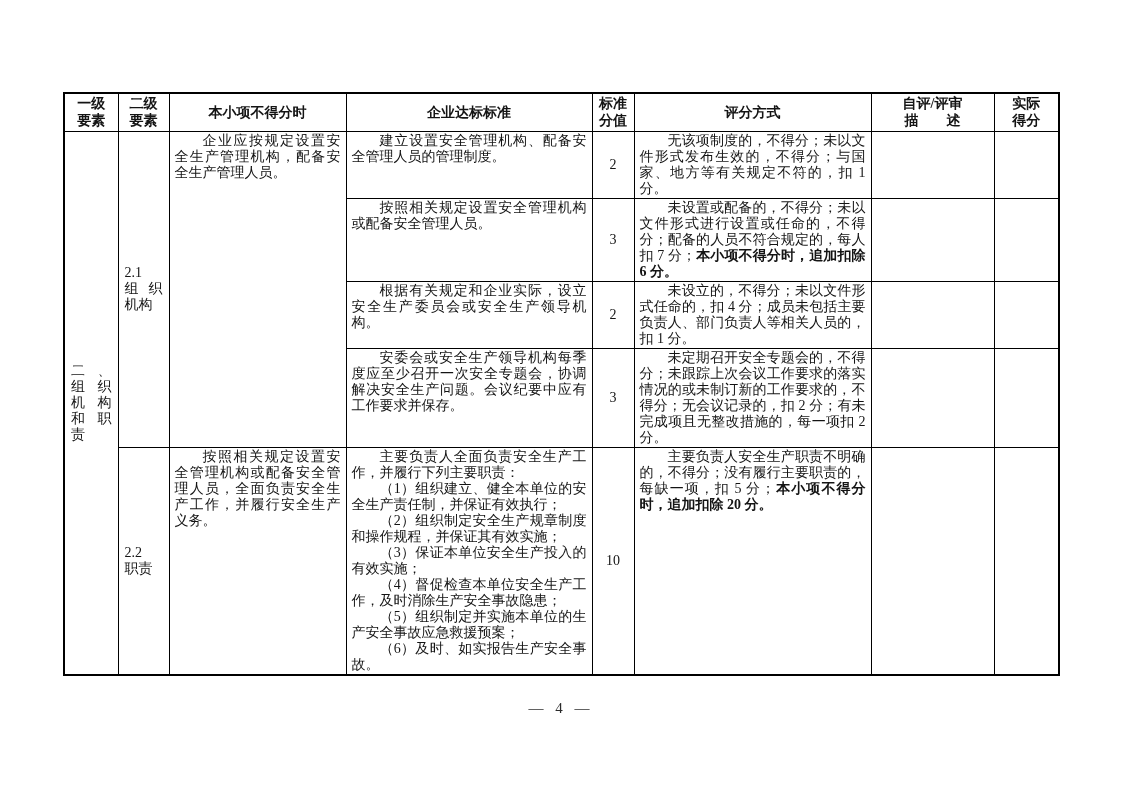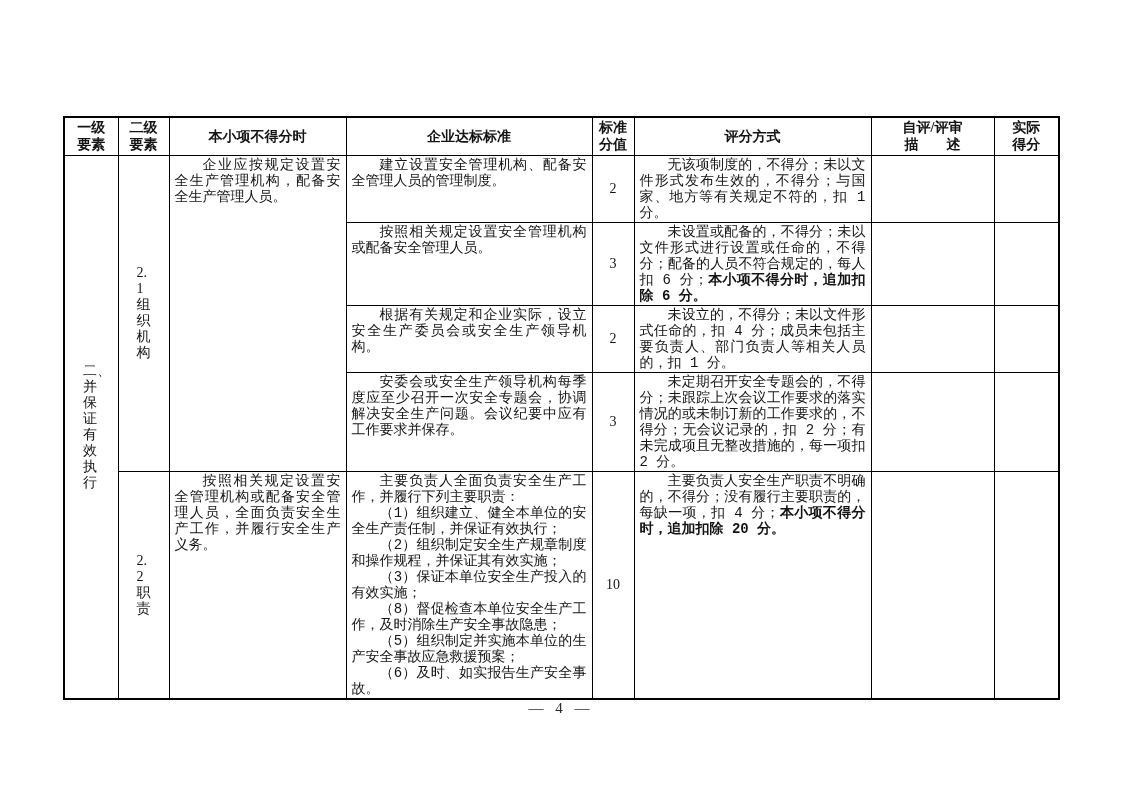--- a/index.html
+++ b/index.html
@@ -16,21 +16,21 @@
   .sheet {
     position: relative;
     width: 1122px;
     height: 793px;
     background: #ffffff;
     overflow: hidden;
   }
   table.doc-table {
     position: absolute;
     left: 63px;
-    top: 116px;
+    top: 92px;
     width: 995px;
     border-collapse: collapse;
     table-layout: fixed;
     border: 2px solid #000;
   }
   .doc-table th, .doc-table td {
     border: 1px solid #000;
     padding: 1px 5px;
     font-size: 14px;
     line-height: 16px;
@@ -52,28 +52,28 @@
   tr.h-r2 { height: 80px; }
   tr.h-r3 { height: 67px; }
   tr.h-r4 { height: 96px; margin-top: 35px; }
   tr.h-r5 { height: 224px; }
 
   td.v-center-just {
     vertical-align: middle;
     text-align: justify;
     text-justify: inter-character;
     white-space: pre-line;
-    padding: 2px 18px;
+    padding: 2px 6px;
   }
   td.score-cell {
     vertical-align: middle;
     text-align: center;
     padding: 1px 2px;
   }
-  td.text-cell { text-align: justify; text-justify: inter-character; font-family: Liberation Mono, monospace; }
+  td.text-cell { text-align: justify; text-justify: inter-character; }
   .para { margin: 0; text-indent: 2em; text-align: justify; text-justify: inter-character; }
   .b { font-weight: bold; }
   .footer {
     position: absolute;
     left: 0;
     top: 700px;
     width: 1122px;
     text-align: center;
     font-size: 15px;
     letter-spacing: 4px;
@@ -108,21 +108,21 @@
       <th class="hdr">标准
 分值</th>
       <th class="hdr">评分方式</th>
       <th class="hdr">自评/评审
 描　　述</th>
       <th class="hdr">实际
 得分</th>
     </tr>
 
     <tr class="h-r1">
-      <td class="v-center-just" rowspan="5">二、并保证有效执行</td>
+      <td class="v-center-just" rowspan="5">二、组织机构和职责</td>
       <td class="v-center-just" rowspan="4">2.1
 组织机构</td>
       <td class="text-cell" rowspan="4">
         <p class="para">企业应按规定设置安全生产管理机构，配备安全生产管理人员。</p>
       </td>
       <td class="text-cell">
         <p class="para">建立设置安全管理机构、配备安全管理人员的管理制度。</p>
       </td>
       <td class="score-cell">2</td>
       <td class="text-cell">
@@ -131,21 +131,21 @@
       <td></td>
       <td></td>
     </tr>
 
     <tr class="h-r2">
       <td class="text-cell">
         <p class="para">按照相关规定设置安全管理机构或配备安全管理人员。</p>
       </td>
       <td class="score-cell">3</td>
       <td class="text-cell">
-        <p class="para"><span>未设置或配备的，不得分；未以文件形式进行设置或任命的，不得分；配备的人员不符合规定的，每人扣 6 分；</span><span class="b">本小项不得分时，追加扣除 6 分。</span></p>
+        <p class="para"><span>未设置或配备的，不得分；未以文件形式进行设置或任命的，不得分；配备的人员不符合规定的，每人扣 7 分；</span><span class="b">本小项不得分时，追加扣除 6 分。</span></p>
       </td>
       <td></td>
       <td></td>
     </tr>
 
     <tr class="h-r3">
       <td class="text-cell">
         <p class="para">根据有关规定和企业实际，设立安全生产委员会或安全生产领导机构。</p>
       </td>
       <td class="score-cell">2</td>
@@ -172,27 +172,27 @@
       <td class="v-center-just">2.2
 职责</td>
       <td class="text-cell">
         <p class="para">按照相关规定设置安全管理机构或配备安全管理人员，全面负责安全生产工作，并履行安全生产义务。</p>
       </td>
       <td class="text-cell">
             <p class="para">主要负责人全面负责安全生产工作，并履行下列主要职责：</p>
             <p class="para">（1）组织建立、健全本单位的安全生产责任制，并保证有效执行；</p>
             <p class="para">（2）组织制定安全生产规章制度和操作规程，并保证其有效实施；</p>
             <p class="para">（3）保证本单位安全生产投入的有效实施；</p>
-            <p class="para">（8）督促检查本单位安全生产工作，及时消除生产安全事故隐患；</p>
+            <p class="para">（4）督促检查本单位安全生产工作，及时消除生产安全事故隐患；</p>
             <p class="para">（5）组织制定并实施本单位的生产安全事故应急救援预案；</p>
             <p class="para">（6）及时、如实报告生产安全事故。</p>
           </td>
       <td class="score-cell">10</td>
       <td class="text-cell">
-        <p class="para"><span>主要负责人安全生产职责不明确的，不得分；没有履行主要职责的，每缺一项，扣 4 分；</span><span class="b">本小项不得分时，追加扣除 20 分。</span></p>
+        <p class="para"><span>主要负责人安全生产职责不明确的，不得分；没有履行主要职责的，每缺一项，扣 5 分；</span><span class="b">本小项不得分时，追加扣除 20 分。</span></p>
       </td>
       <td></td>
       <td></td>
     </tr>
   </tbody>
     </table>
 
   <div class="footer">— 4 —</div>
 
 </div>

